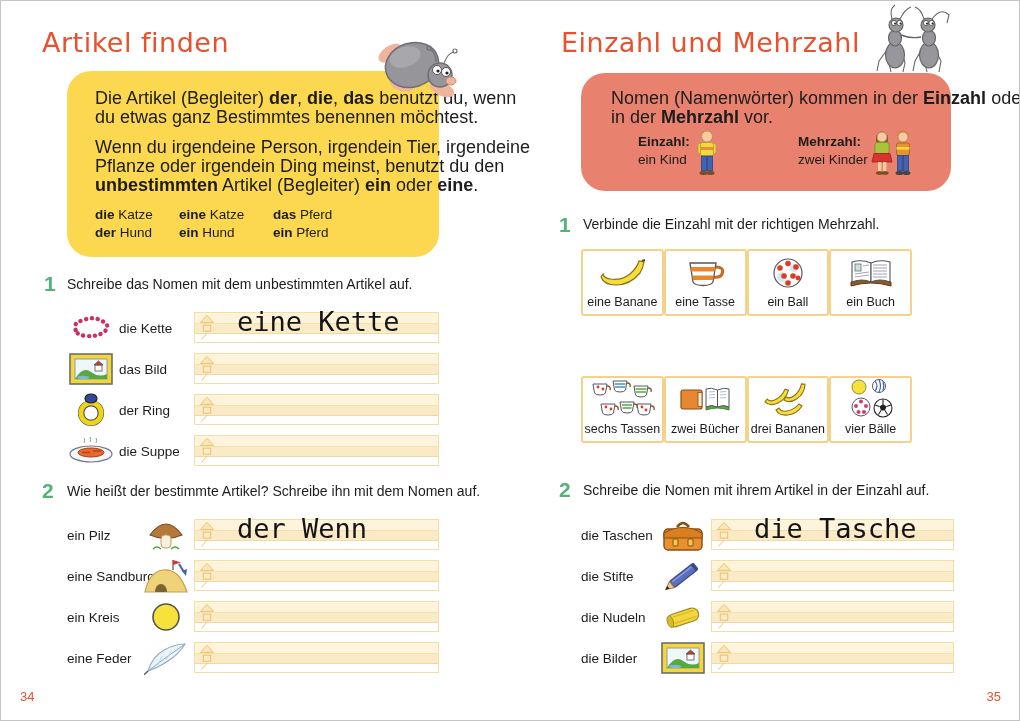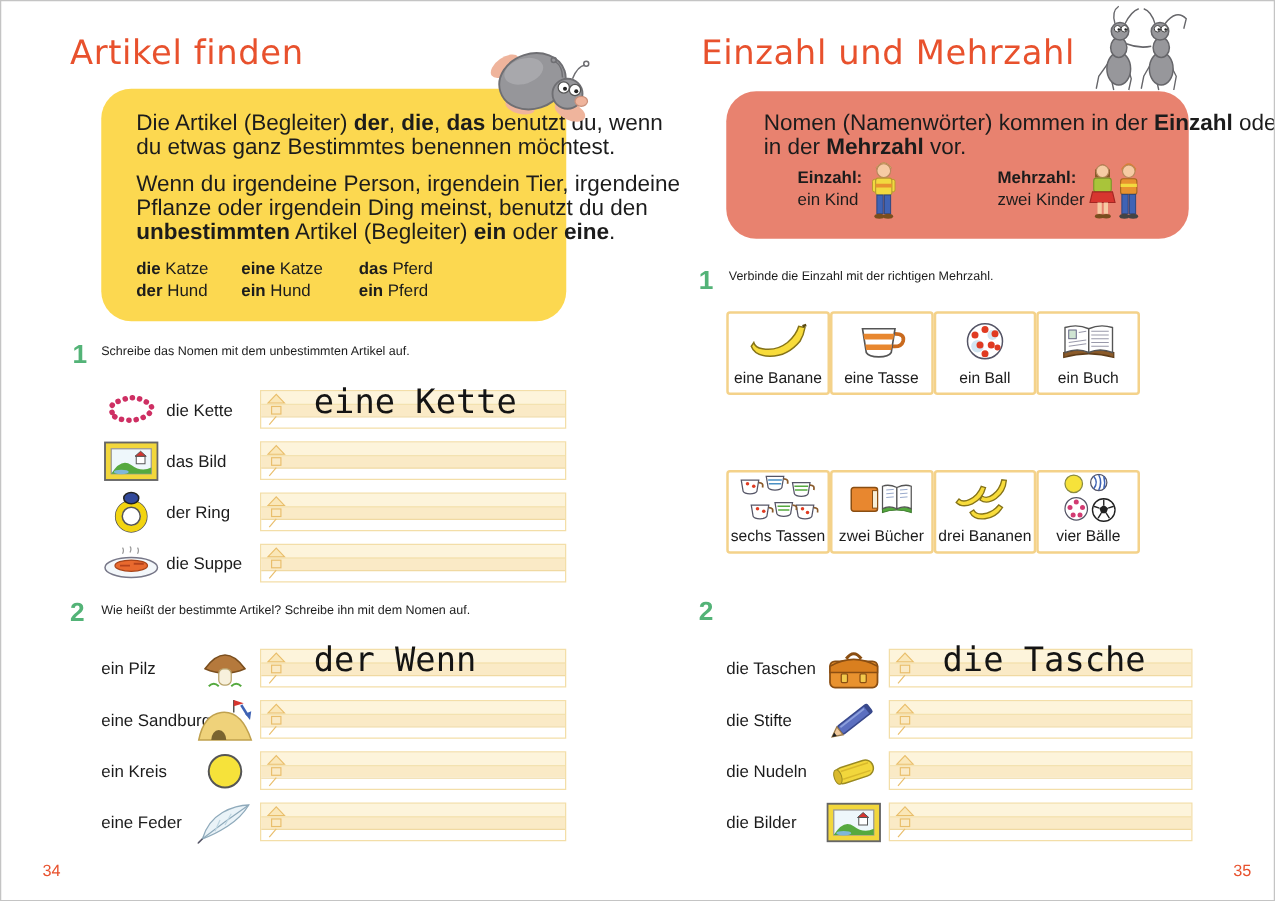--- a/index.html
+++ b/index.html
@@ -2,38 +2,38 @@
 <html lang="de"><head>
 <meta charset="utf-8">
 <style>
   html,body{margin:0;padding:0;background:#fff;}
   #spread{
     position:relative; width:1018px; height:719px;
     border:1px solid #c4c4c4; background:#fff; overflow:hidden;
     font-family:"Liberation Sans", sans-serif; color:#1c1c1c;
   }
   .page{position:absolute; top:0; bottom:0; width:510px;}
-  #page-left{left:15px;}
+  #page-left{left:1px;}
   #page-right{left:510px; width:508px;}
 
   .page-title{
     position:absolute; font-size:27px; letter-spacing:.5px;
     color:#E8512D; font-family:"DejaVu Sans", sans-serif; white-space:nowrap;
   }
   .infobox{position:absolute; border-radius:24px;}
   .infobox.yellow{background:#FCD850;}
   .infobox.salmon{background:#E8826F;}
   .infobox p{margin:0 0 11px; font-size:18px; line-height:19px; white-space:nowrap;}
   .b{font-weight:700;}
   .examples{
     display:grid; grid-template-columns:84px 94px auto;
     font-size:13.5px; line-height:17.5px; margin-top:3px;
   }
   .ex-num{position:absolute; font-size:21px; font-weight:700; color:#53B377;}
-  .ex-prompt{position:absolute; font-size:10px; white-space:nowrap;}
+  .ex-prompt{position:absolute; font-size:14px; white-space:nowrap;}
 
   .row{position:absolute; height:31px;}
   .row .icn{position:absolute; display:flex; align-items:center; justify-content:center; overflow:visible;}
   .row .lbl{position:absolute; top:50%; transform:translateY(-50%); font-size:13.5px; white-space:nowrap;}
 
   .wline{
     position:absolute; height:31px; box-sizing:border-box;
     border:1px solid #F3DEA8;
     background:linear-gradient(#FDF4DB 0 10px, #FAEAC6 10px 20px, #ffffff 20px);
   }
@@ -487,20 +487,21 @@
             <circle cx="35" cy="29" r="9" fill="#fff" stroke="#222" stroke-width="1.1"></circle>
             <path d="M35 25 L38.5 27.5 L37 31.5 L33 31.5 L31.5 27.5 Z" fill="#222"></path>
             <path d="M35 25 L35 20.5 M38.5 27.5 L43 26 M37 31.5 L39.5 35.5 M33 31.5 L30.5 35.5 M31.5 27.5 L27 26" stroke="#222" stroke-width="1.1"></path>
           </svg>
         </span>
         <span class="clbl">vier Bälle</span>
       </div>
     </div>
 
     <div class="ex-num" style="left:48px; top:477px;">2</div>
+    <div class="ex-prompt" style="left:72px; top:481px;">Schreibe die Nomen mit ihrem Artikel in der Einzahl auf.</div>
 
     <div class="row" style="left:70px; top:518px; width:373px;">
       <span class="lbl" style="left:0;text-align:right;">die Taschen</span>
       <span class="icn" style="left:76px; width:52px; height:31px;">
         <svg width="46" height="36" viewBox="0 0 46 36" style="overflow:visible">
           <path d="M17 10 Q23 2 29 10" fill="none" stroke="#8A4E12" stroke-width="2.5"></path>
           <rect x="4" y="12" width="38" height="21" rx="4" fill="#E8922F" stroke="#8A4E12" stroke-width="1.4"></rect>
           <path d="M4 21 L4 16 Q23 5 42 16 L42 21 Z" fill="#D97F1F" stroke="#8A4E12" stroke-width="1.2"></path>
           <rect x="13" y="22" width="5" height="7" rx="1" fill="#F2C94C" stroke="#8A4E12" stroke-width="1"></rect>
           <rect x="28" y="22" width="5" height="7" rx="1" fill="#F2C94C" stroke="#8A4E12" stroke-width="1"></rect>

